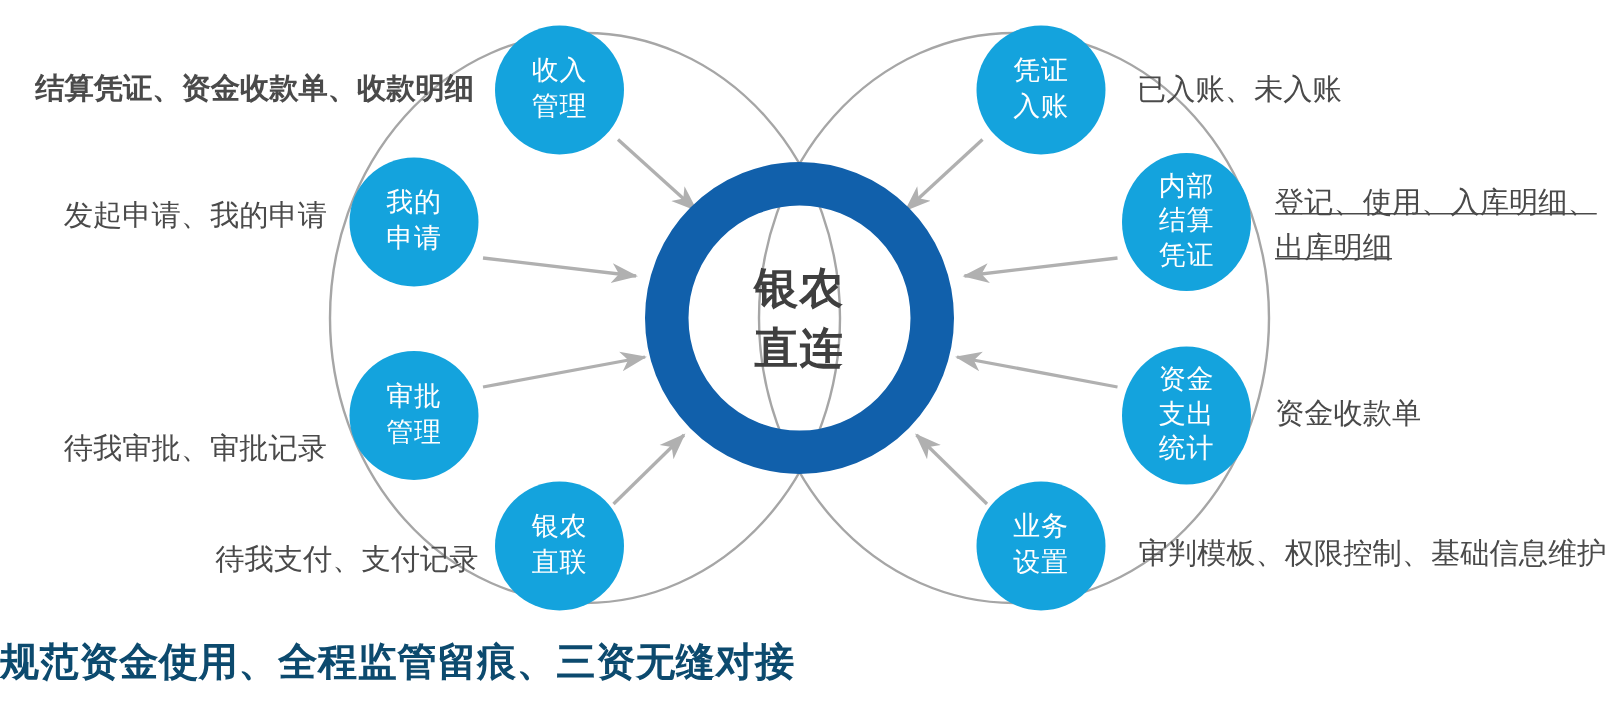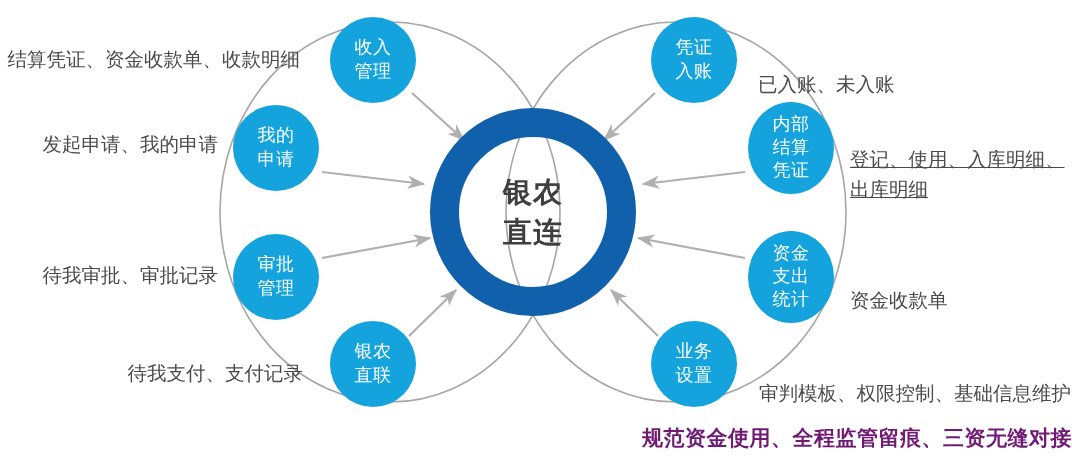--- a/index.html
+++ b/index.html
@@ -38,30 +38,30 @@
     letter-spacing:1px;
   }
   .side-text{
     position:absolute;
     color:#4a4a4a;
     font-size:19.5px;
     line-height:30px;
     white-space:pre-line;
     font-family:"Liberation Sans","DejaVu Sans",sans-serif;
   }
-  .side-text.right{ text-align:left;margin-top:24px; }
+  .side-text.right{ text-align:left; }
   .side-text.left{ text-align:right; }
   #caption{
     position:absolute;
     left:0;
     top:424px;
     width:1072px;
-    text-align:right;
-    color:#701a75;
-    font-size:21px;
+    text-align:left;
+    color:#0c4a6e;
+    font-size:26px;
     font-weight:bold;
     letter-spacing:0.5px;
     font-family:"Liberation Sans","DejaVu Sans",sans-serif;
   }
 </style>
 </head>
 <body>
 
 <div id="stage">
 
@@ -131,24 +131,24 @@
         </g>
         <g>
           <ellipse cx="694" cy="364" rx="43" ry="43" fill="#14a3dd"></ellipse>
           <text x="694" y="352" class="node-label">业务</text>
           <text x="694" y="376" class="node-label">设置</text>
         </g>
       </g>
   </svg>
 
   <div id="side-texts">
-      <div class="side-text left" style="left: 0px; top: 44px; width: 300px;">结算凭证、资金收款单、收款明细</div>
+      <div class="side-text left" style="left: 16px; top: 44px; width: 300px; font-weight: bold;">结算凭证、资金收款单、收款明细</div>
       <div class="side-text left" style="left: 0px; top: 129px; width: 218px;">发起申请、我的申请</div>
-      <div class="side-text left" style="left: 0px; top: 260px; width: 218px;">待我审批、审批记录</div>
-      <div class="side-text left" style="left: 0px; top: 358px; width: 303px;">待我支付、支付记录</div>
+      <div class="side-text left" style="left: 0px; top: 284px; width: 218px;">待我审批、审批记录</div>
+      <div class="side-text left" style="left: 16px; top: 358px; width: 303px;">待我支付、支付记录</div>
       <div class="side-text right" style="left: 758px; top: 45px; width: 300px;">已入账、未入账</div>
       <div class="side-text right" style="left: 850px; top: 120px; width: 222px; text-decoration: underline;">登记、使用、入库明细、
 出库明细</div>
       <div class="side-text right" style="left: 850px; top: 261px; width: 222px;">资金收款单</div>
       <div class="side-text right" style="left: 759px; top: 354px; width: 317px;">审判模板、权限控制、基础信息维护</div>
     </div>
 
   <div id="caption">规范资金使用、全程监管留痕、三资无缝对接</div>
 </div>
 

